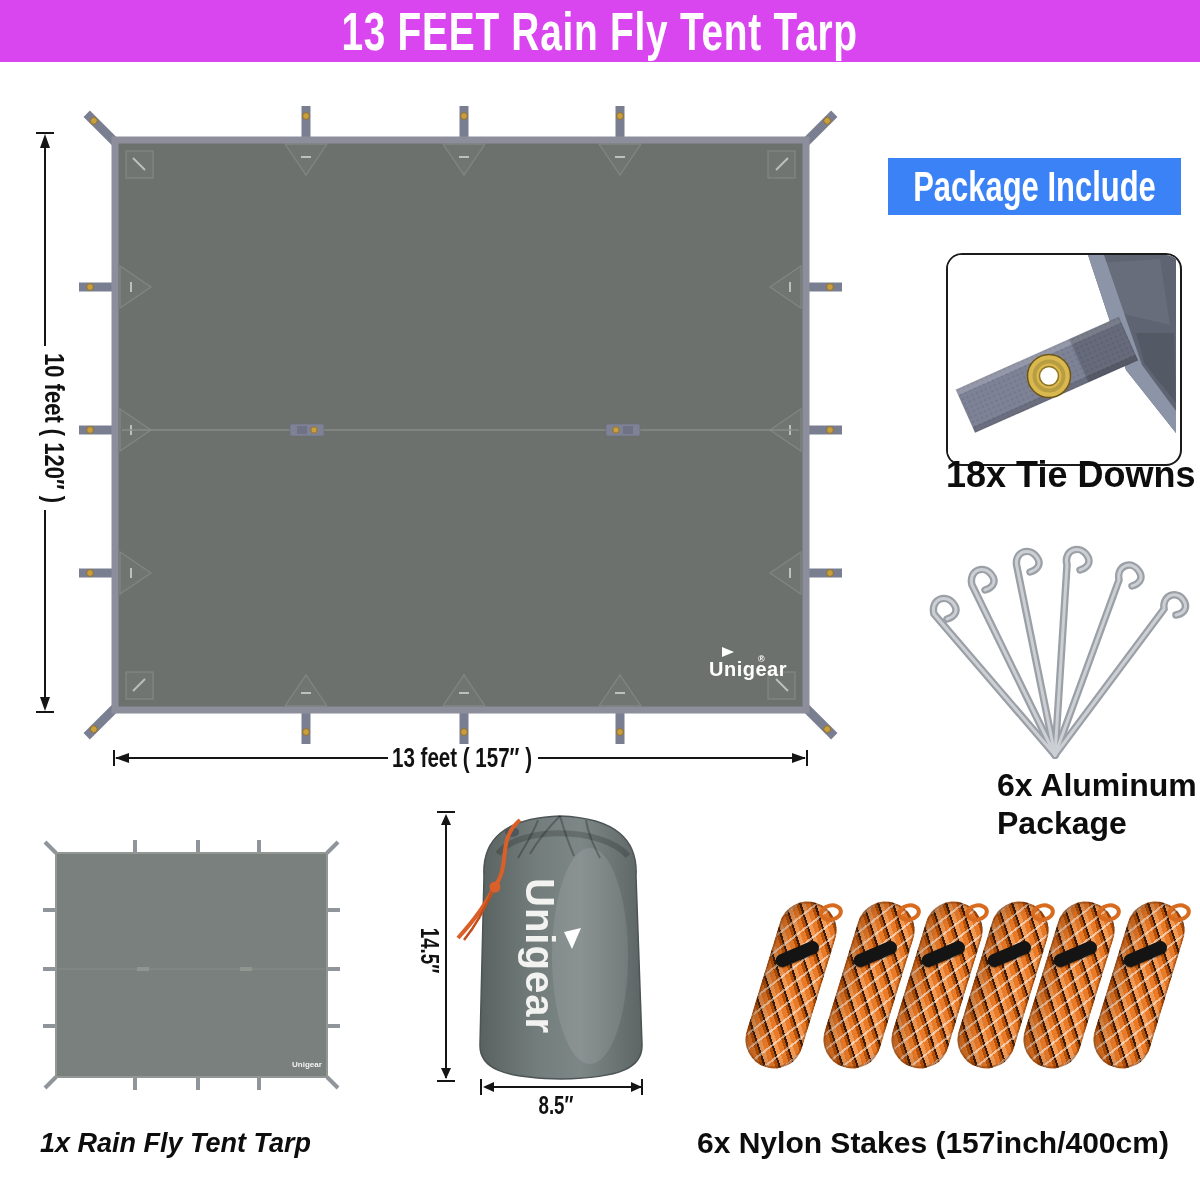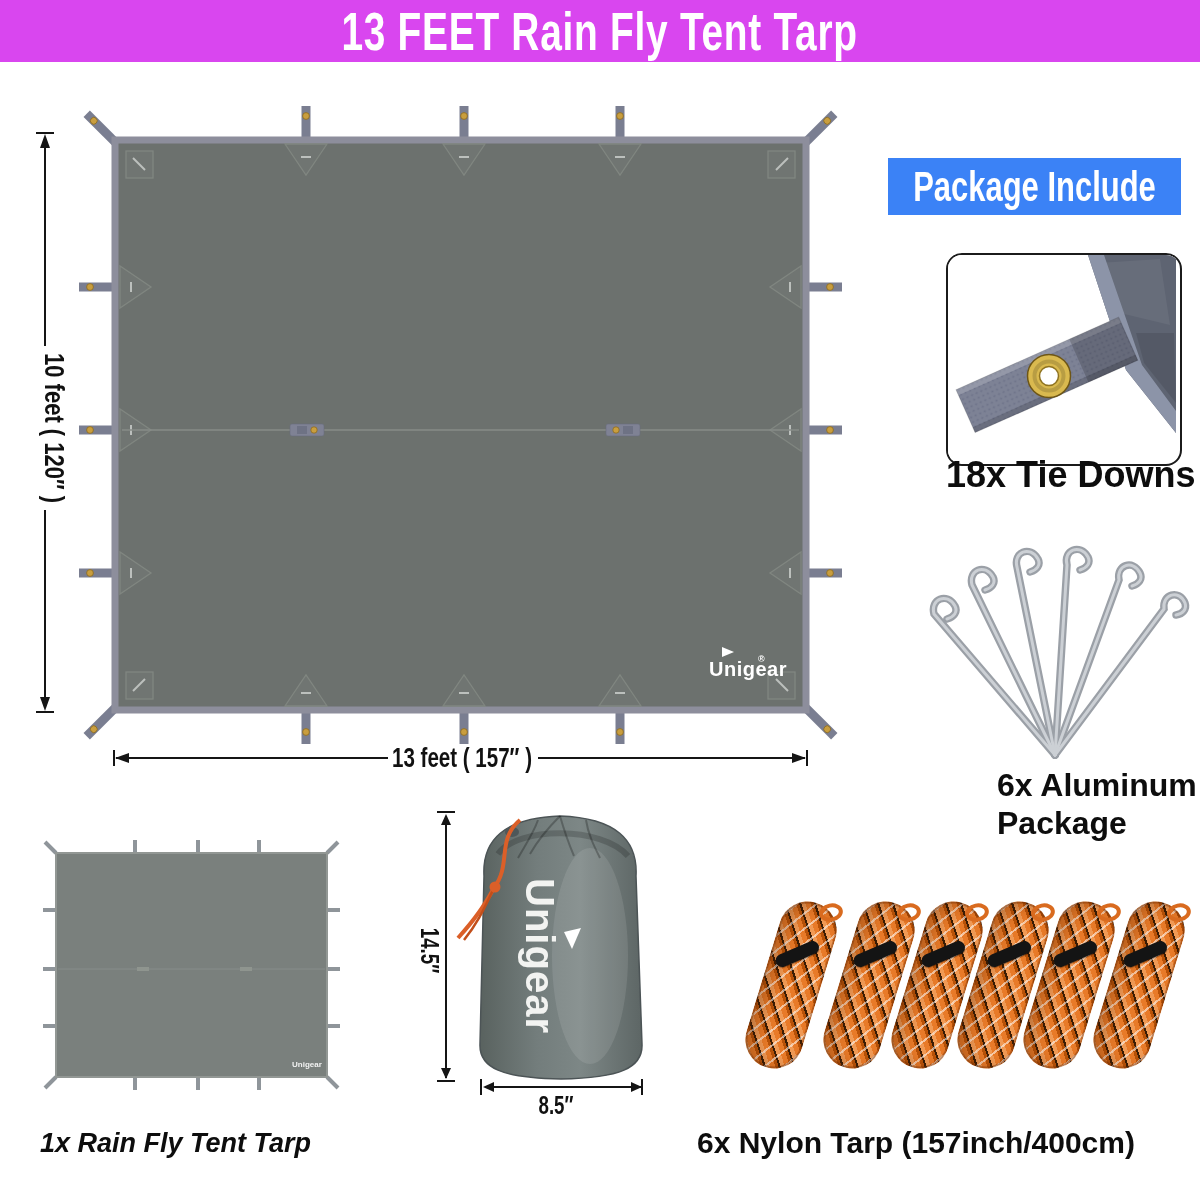--- a/index.html
+++ b/index.html
@@ -322,15 +322,15 @@
   </svg>
 
   <div class="ropes">
     <div class="rope" style="left:12px"></div>
     <div class="rope" style="left:90px"></div>
     <div class="rope" style="left:158px"></div>
     <div class="rope" style="left:224px"></div>
     <div class="rope" style="left:290px"></div>
     <div class="rope" style="left:360px"></div>
   </div>
-  <div class="lbl lbl-ropes">6x Nylon Tarp (157inch/400cm)</div>
+  <div class="lbl lbl-ropes">6x Nylon Stakes (157inch/400cm)</div>
 
 </div>
 
 </body></html>

